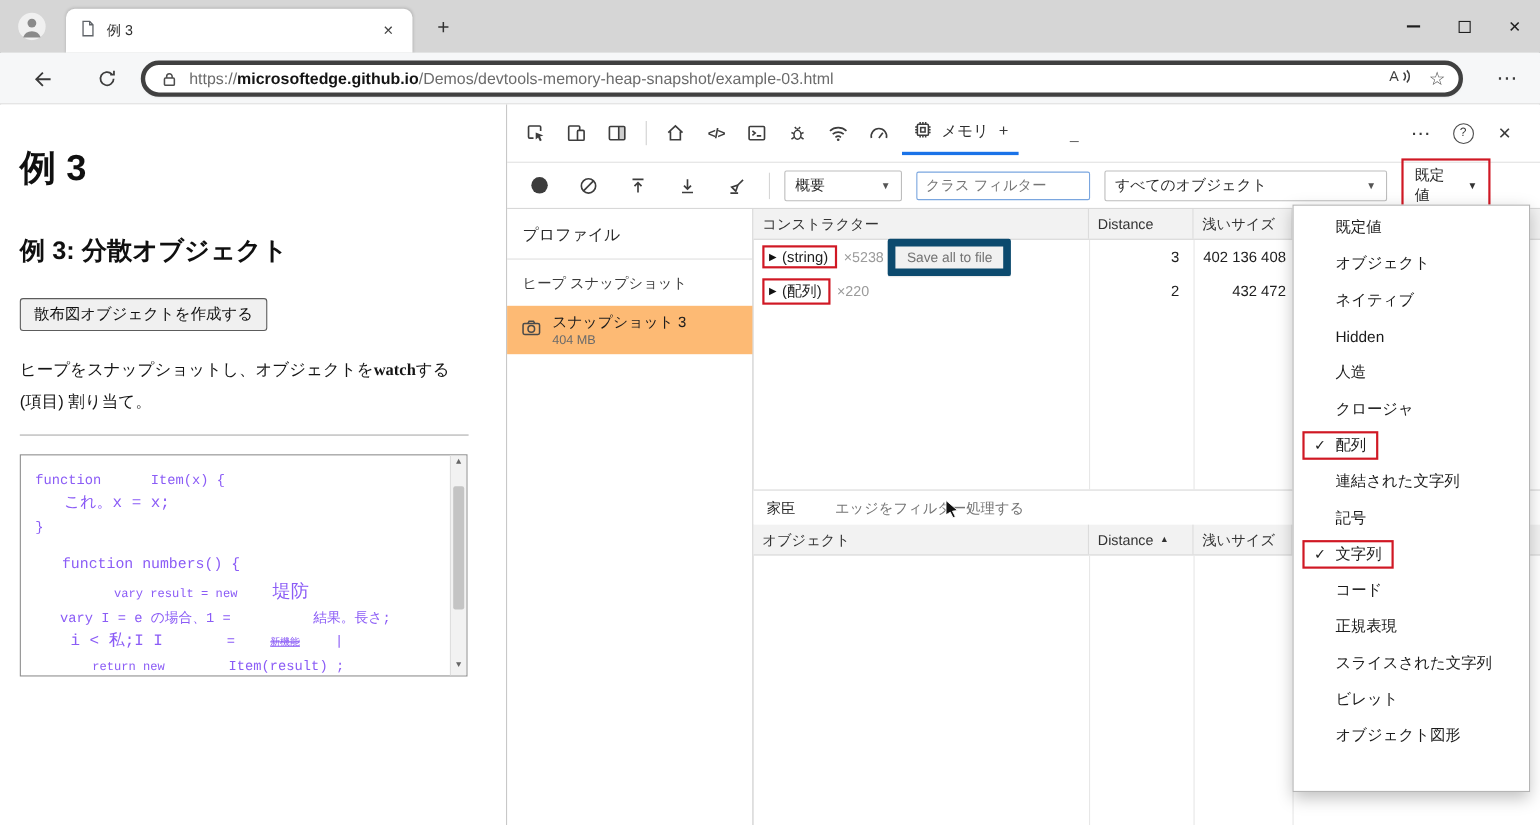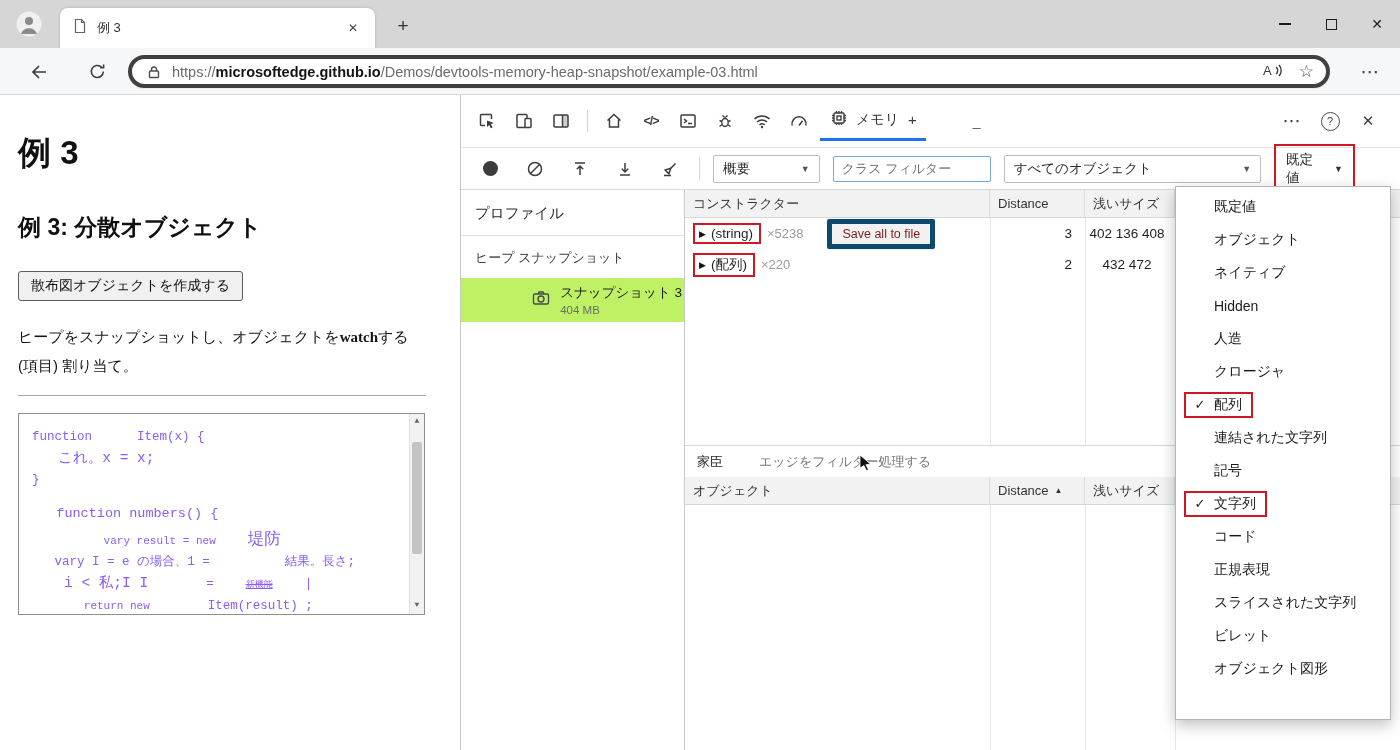--- a/index.html
+++ b/index.html
@@ -94,41 +94,41 @@
   .dt-filter{width:158px;height:26px;border:1px solid #7aa6df;border-radius:2px;padding:0 8px;font-size:13px;color:#333;font-family:inherit;outline:none;}
   .annot{border:2px solid var(--red);}
   #default-wrap{margin-left:auto;margin-right:32px;padding:5px 10px;display:flex;align-items:center;gap:11px;font-size:13.5px;color:#1d1d1d;}
   #default-wrap .caret{font-size:9px;color:#333;}
 
   
   .dt-body{flex:1;display:flex;min-height:0;}
   .dt-sidebar{width:224px;border-right:1px solid #c9c9c9;display:flex;flex-direction:column;flex:none;}
   .sbar-title{padding:14px 14px 12px;font-size:14.5px;color:#2a2a2a;border-bottom:1px solid #e0e0e0;}
   .sbar-section{padding:13px 14px 11px;font-size:13px;color:#3b3b3b;}
-  .sbar-item{background:#bef264;padding:6px 2px;display:flex;align-items:center;gap:9px;justify-content:flex-end;}
+  .sbar-item{background:#fdba74;padding:6px 12px;display:flex;align-items:center;gap:9px;}
   .sbar-item-name{font-size:13.5px;color:#1d1d1d;}
   .sbar-item-size{font-size:11.5px;color:#6b6b6b;margin-top:2px;}
 
   .dt-grid{flex:1;display:flex;flex-direction:column;position:relative;min-width:0;}
   .ctor-section{height:255px;position:relative;flex:none;}
   .grid-header{height:28px;background:#f2f2f2;border-bottom:1px solid #d7d7d7;display:flex;align-items:center;font-size:13px;color:#333;}
   .gh-cell{padding:0 8px;border-right:1px solid #dcdcdc;height:100%;display:flex;align-items:center;gap:6px;}
   .col1{width:305px;}
   .col2{width:95px;}
   .col3{width:90px;}
   .col4{flex:1;border-right:none;}
   .sort-arrow{font-size:8px;color:#333;}
   .grid-row{height:31px;display:flex;align-items:center;font-size:13.5px;color:#1e1e1e;}
   .gr-name{width:305px;display:flex;align-items:center;padding-left:8px;}
   .redbox{border:2px solid var(--red);display:inline-flex;align-items:center;gap:5px;padding:1px 6px 1px 4px;}
   .tri{font-size:9px;color:#111;}
   .count{color:#9b9b9b;margin-left:6px;font-size:13px;}
-  .savebtn{margin-left:24px;border:5px solid #0c4a6e;background:#f1f1f1;border-radius:2px;padding:3px 10px;font-size:12.5px;font-family:inherit;color:#7f1d1d;box-shadow:0 1px 0 rgba(0,0,0,.08);}
+  .savebtn{margin-left:4px;border:7px solid #0c4a6e;background:#f1f1f1;border-radius:2px;padding:3px 10px;font-size:12.5px;font-family:inherit;color:#737373;box-shadow:0 1px 0 rgba(0,0,0,.08);}
   .gr-dist{width:95px;text-align:right;padding-right:13px;}
-  .gr-shallow{width:90px;text-align:center;padding-right:6px;}
+  .gr-shallow{width:90px;text-align:right;padding-right:6px;}
   .vline{position:absolute;top:28px;bottom:0;width:1px;background:#e7e7e7;}
   .v1{left:305px;} .v2{left:400px;} .v3{left:490px;}
 
   .retainers-bar{height:32px;border-top:1px solid #d8d8d8;display:flex;align-items:center;padding:0 12px;font-size:13px;color:#1e1e1e;position:relative;flex:none;background:#fff;}
   .edge-filter{margin-left:36px;color:#767676;}
   .mouse-cursor{position:absolute;left:174px;top:8px;}
   .ret-table{flex:1;position:relative;min-height:0;}
 
   
   #filter-menu{position:absolute;left:1175px;top:186px;width:216px;height:534px;background:#fff;border:1px solid #b5b5b5;box-shadow:0 5px 14px rgba(0,0,0,.25);z-index:60;padding-top:3px;}

